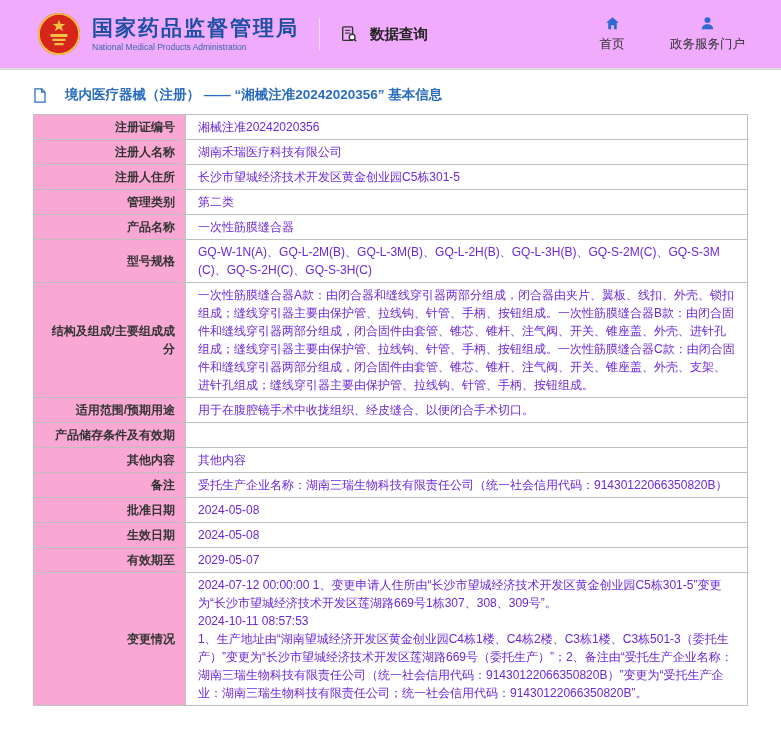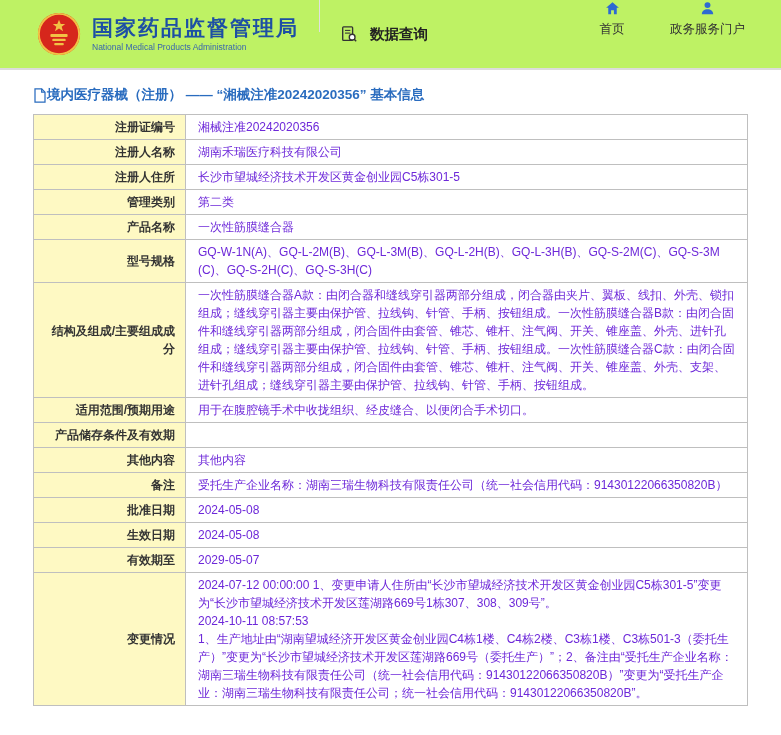--- a/index.html
+++ b/index.html
@@ -8,22 +8,23 @@
     width: 781px;
     margin: 0 auto;
     font-family: "Liberation Sans", "DejaVu Sans", sans-serif;
     color: #333;
   }
 
   
   .header {
     height: 70px;
     display: flex;
+    align-items: center;
     padding: 0 30px 0 36px;
-    background: #bef264;
+    background: #f0abfc;
     border-bottom: 2px solid #dcdcdc;
   }
   .brand { display: flex; align-items: center; gap: 10px; cursor: pointer; }
   .logo { width: 46px; height: 46px; flex: 0 0 auto; }
   .brand-text { display: flex; flex-direction: column; line-height: 1.15; }
   .org-cn { color: #1d4fa4; font-size: 21px; font-weight: bold; letter-spacing: 2px; }
   .org-en { color: #3a66ad; font-size: 8.5px; margin-top: 3px; }
   .vdiv { width: 1px; height: 32px; background: #e0e0e0; margin: 0 20px; }
   .data-query {
     display: flex; align-items: center; gap: 12px;
@@ -32,21 +33,21 @@
   .header-right { margin-left: auto; display: flex; gap: 36px; padding-right: 6px; }
   .nav-item {
     display: flex; flex-direction: column; align-items: center; gap: 4px;
     font-size: 12.5px; color: #333; cursor: pointer; min-width: 44px;
   }
   .nav-item svg { width: 17px; height: 17px; }
 
   
   .main { padding: 12px 33px 20px 33px; }
   .page-title {
-    display: flex; align-items: center; gap: 0;
+    display: flex; align-items: center; gap: 18px;
     color: #2a6cbf; font-size: 13.5px; font-weight: bold;
     margin: 4px 0 10px 0;
   }
   .page-title svg { width: 14px; height: 15px; flex: 0 0 auto; }
 
   table.info {
     width: 100%;
     border-collapse: collapse;
     table-layout: fixed;
   }
@@ -56,21 +57,21 @@
     line-height: 1.5;
     padding: 3px 10px;
     height: 20px;
     vertical-align: middle;
   }
   table.info th {
     width: 152px;
     text-align: right;
     font-weight: bold;
     color: #333;
-    background: #fef9c3;
+    background: #f9a8d4;
     white-space: normal;
   }
   table.info td {
     text-align: left;
     color: #6d28d9;
     padding-left: 12px;
     word-break: break-all;
   }
   td.prewrap { white-space: pre-wrap; }
 </style>

